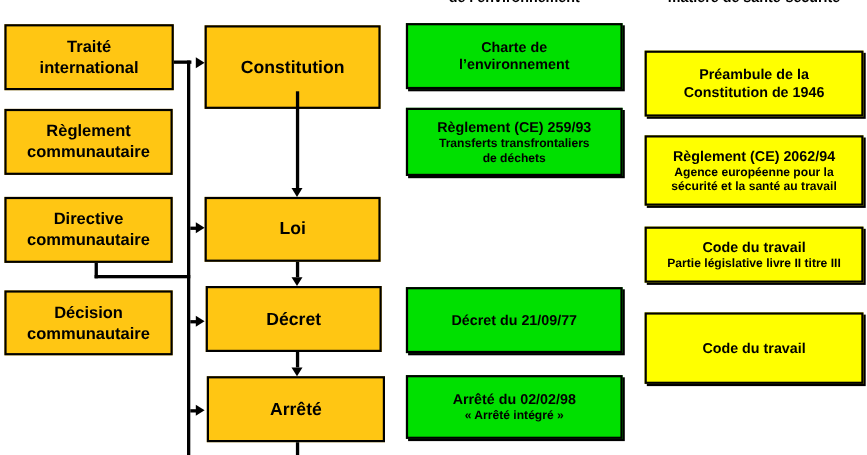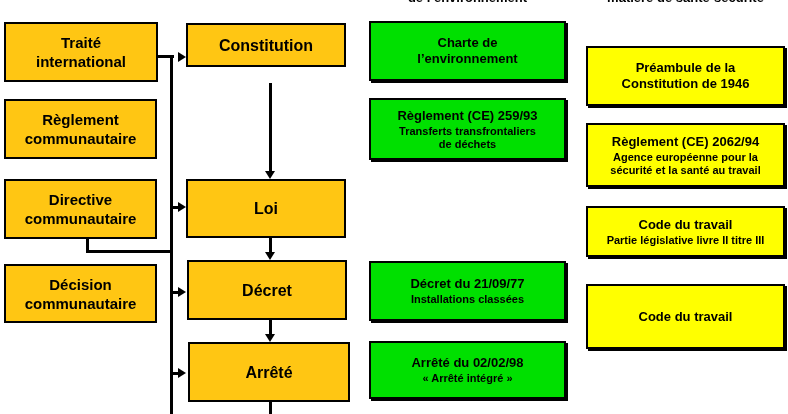--- a/index.html
+++ b/index.html
@@ -19,21 +19,21 @@
   .eu-label{font-size:15px;line-height:19px;white-space:pre-line;}
   .nat-label{font-size:16px;line-height:19px;}
   .box-title{font-size:13px;line-height:16px;white-space:pre-line;}
   .box-detail{font-size:11px;line-height:13px;white-space:pre-line;margin-top:1px;}
   
   .eu0{left:4px;top:22px;width:154px;height:60px;}
   .eu1{left:4px;top:99px;width:153px;height:60px;}
   .eu2{left:4px;top:179px;width:153px;height:60px;}
   .eu3{left:4px;top:264px;width:153px;height:59px;}
   
-  .nat0{left:186px;top:23px;width:160px;height:44px;align-items:center;}
+  .nat0{left:186px;top:23px;width:160px;height:76px;align-items:center;}
   .nat1{left:186px;top:179px;width:160px;height:59px;}
   .nat2{left:187px;top:260px;width:160px;height:60px;}
   .nat3{left:188px;top:342px;width:162px;height:60px;}
   
   .env0{left:369px;top:21px;width:197px;height:60px;}
   .env1{left:369px;top:98px;width:197px;height:62px;}
   .env2{left:369px;top:179px;width:197px;height:54px;}
   .env3{left:369px;top:261px;width:197px;height:60px;}
   .env4{left:369px;top:341px;width:197px;height:58px;}
   
@@ -113,21 +113,20 @@
     <div class="box-title">Charte de
 l’environnement</div>
   </div>
   <div class="box green env1">
     <div class="box-title">Règlement (CE) 259/93</div>
     <div class="box-detail">Transferts transfrontaliers
 de déchets</div>
   </div>
   <div class="box green env3">
     <div class="box-title">Décret du 21/09/77</div>
-    <div class="box-detail">Installations classées</div>
   </div>
   <div class="box green env4">
     <div class="box-title">Arrêté du 02/02/98</div>
     <div class="box-detail">« Arrêté intégré »</div>
   </div>
 
   <div class="box yellow san0">
     <div class="box-title">Préambule de la
 Constitution de 1946</div>
   </div>

